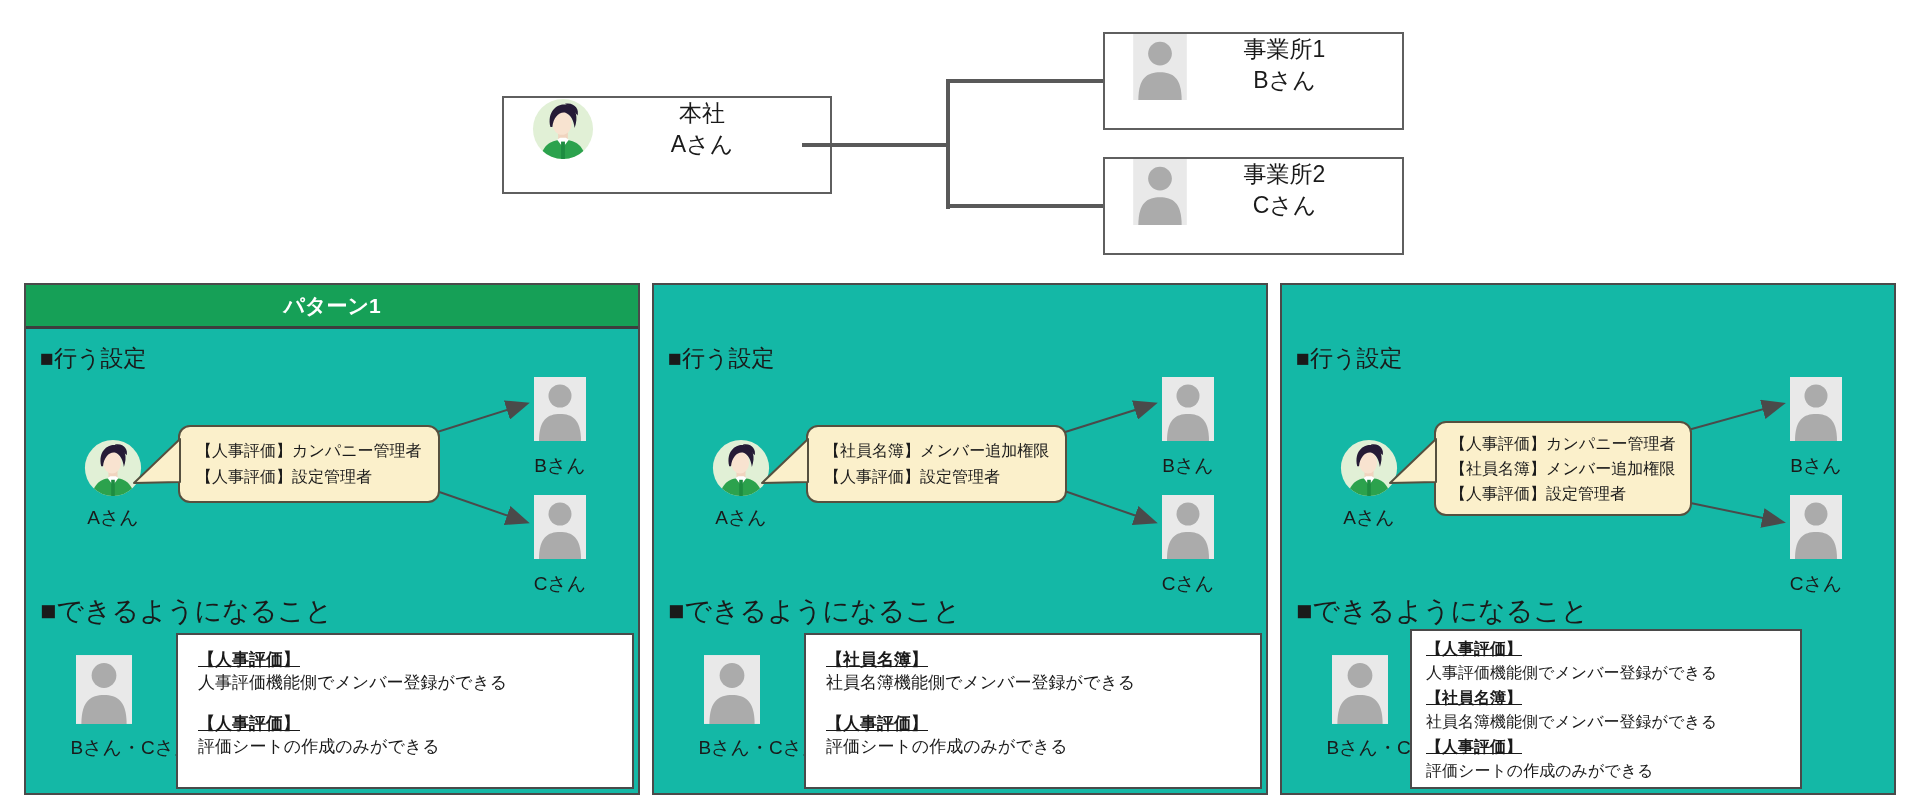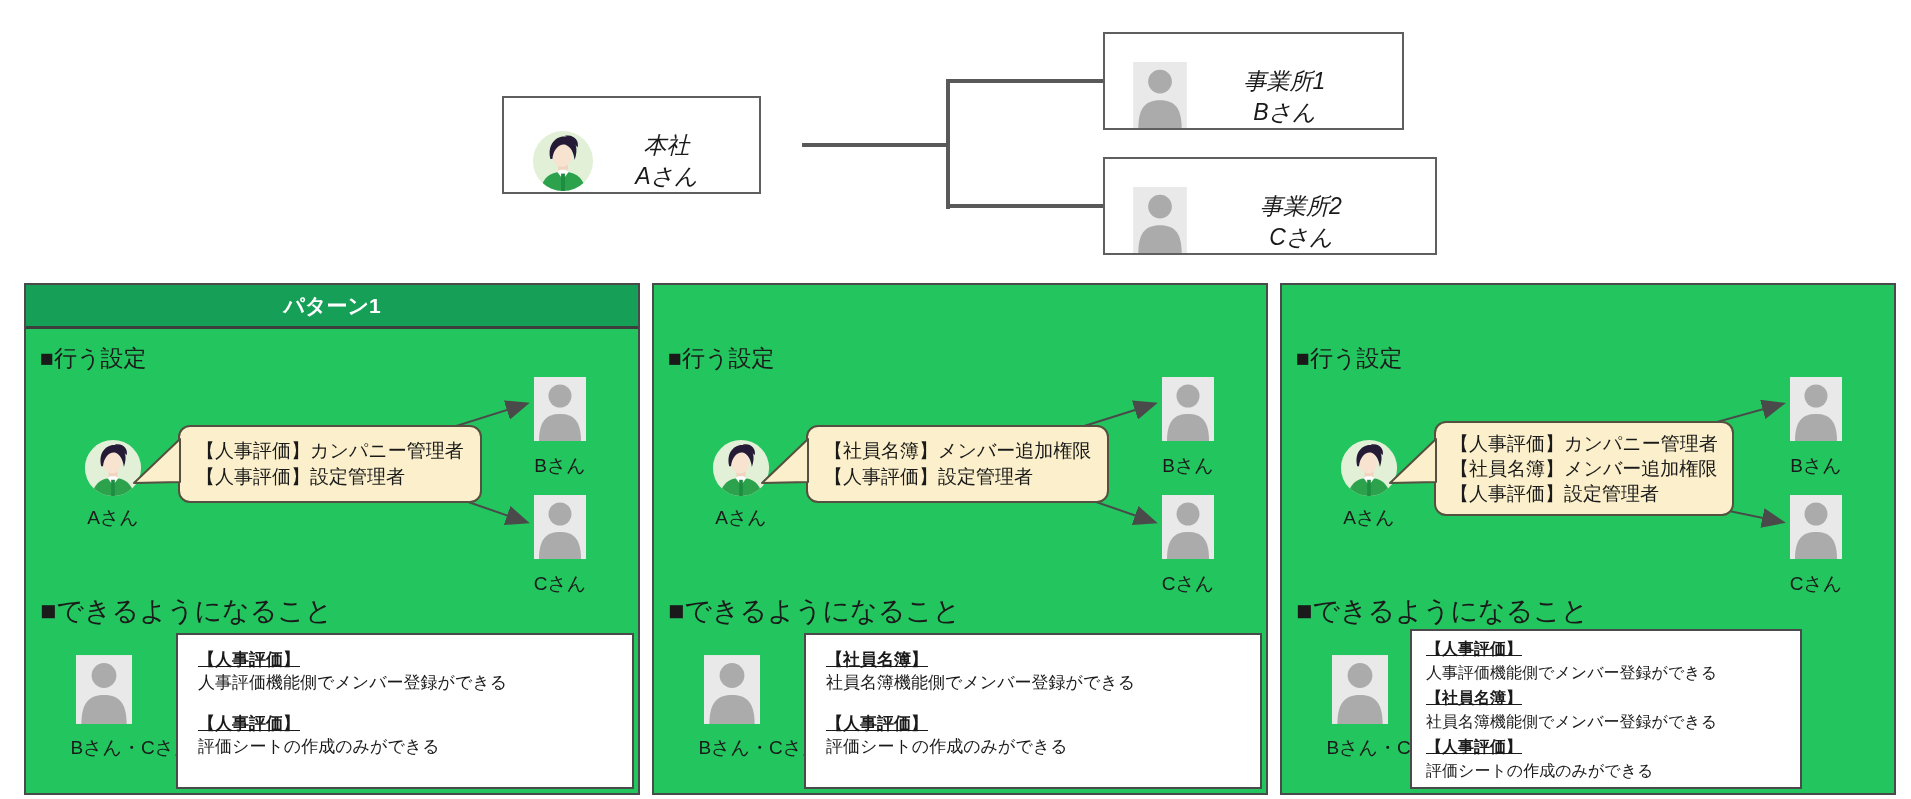--- a/index.html
+++ b/index.html
@@ -1,42 +1,42 @@
 <!DOCTYPE html>
 <html><head>
 <meta charset="utf-8">
 <style>
   html,body{margin:0;padding:0;background:#ffffff;}
   body{font-family:"Liberation Sans","DejaVu Sans",sans-serif;color:#1a1a1a;}
   .canvas{position:relative;width:1911px;height:799px;background:#fff;overflow:hidden;}
 
   
   .org-box{position:absolute;background:#fff;border:2px solid #5f5f5f;box-sizing:border-box;
-           display:flex;align-items:flex-end;font-style:italic;}
-  .org-root{left:502px;top:96px;width:259px;height:98px;}
+           display:flex;align-items:flex-start;}
+  .org-root{left:502px;top:96px;width:330px;height:98px;}
   .org-c1{left:1103px;top:32px;width:301px;height:98px;}
-  .org-c2{left:1103px;top:157px;width:334px;height:98px;}
+  .org-c2{left:1103px;top:157px;width:301px;height:98px;}
   .org-box .av{margin-left:28px;flex:0 0 auto;}
   .org-text{flex:1;text-align:center;font-size:23px;line-height:31px;margin-right:20px;}
   .conn{position:absolute;background:#595959;}
 
   
-  .panel{position:absolute;top:283px;width:616px;height:512px;background:#22c55e;
+  .panel{position:absolute;top:283px;width:616px;height:512px;background:#14b8a6;
          border:2px solid #4a4a4a;box-sizing:border-box;}
   .p1{left:24px;} .p2{left:652px;} .p3{left:1280px;}
   .panel-header{height:41px;background:#16a057;border-bottom:3px solid #3d3d3d;
         color:#fff;font-weight:bold;font-size:21px;display:flex;align-items:center;justify-content:center;}
   .h-set{position:absolute;left:14px;top:58px;font-size:23px;}
   .h-out{position:absolute;left:14px;top:308px;font-size:27px;}
 
   .avatarA{position:absolute;left:58px;top:154px;width:58px;height:58px;}
   .lblA{position:absolute;left:28px;top:220px;width:118px;text-align:center;font-size:19px;}
 
   .bubble{position:absolute;left:152px;top:140px;background:#fbf0cb;border:2px solid #55503f;
-          border-radius:12px;padding:11px 16px;font-size:19px;line-height:26px;white-space:nowrap;z-index:2;}
+          border-radius:12px;padding:11px 16px;font-size:16px;line-height:26px;white-space:nowrap;z-index:2;}
   .p3 .bubble{top:136px;padding:8px 14px;line-height:25px;}
 
   .gray-av{position:absolute;}
   .avB{left:508px;top:92px;width:52px;height:64px;}
   .avC{left:508px;top:210px;width:52px;height:64px;}
   .lblB{position:absolute;left:494px;top:168px;width:80px;text-align:center;font-size:19px;}
   .lblC{position:absolute;left:494px;top:286px;width:80px;text-align:center;font-size:19px;}
   .avBC{left:50px;top:370px;width:56px;height:69px;}
   .lblBC{position:absolute;left:0;top:450px;width:160px;text-align:center;font-size:19px;padding-left:26px;}
 

